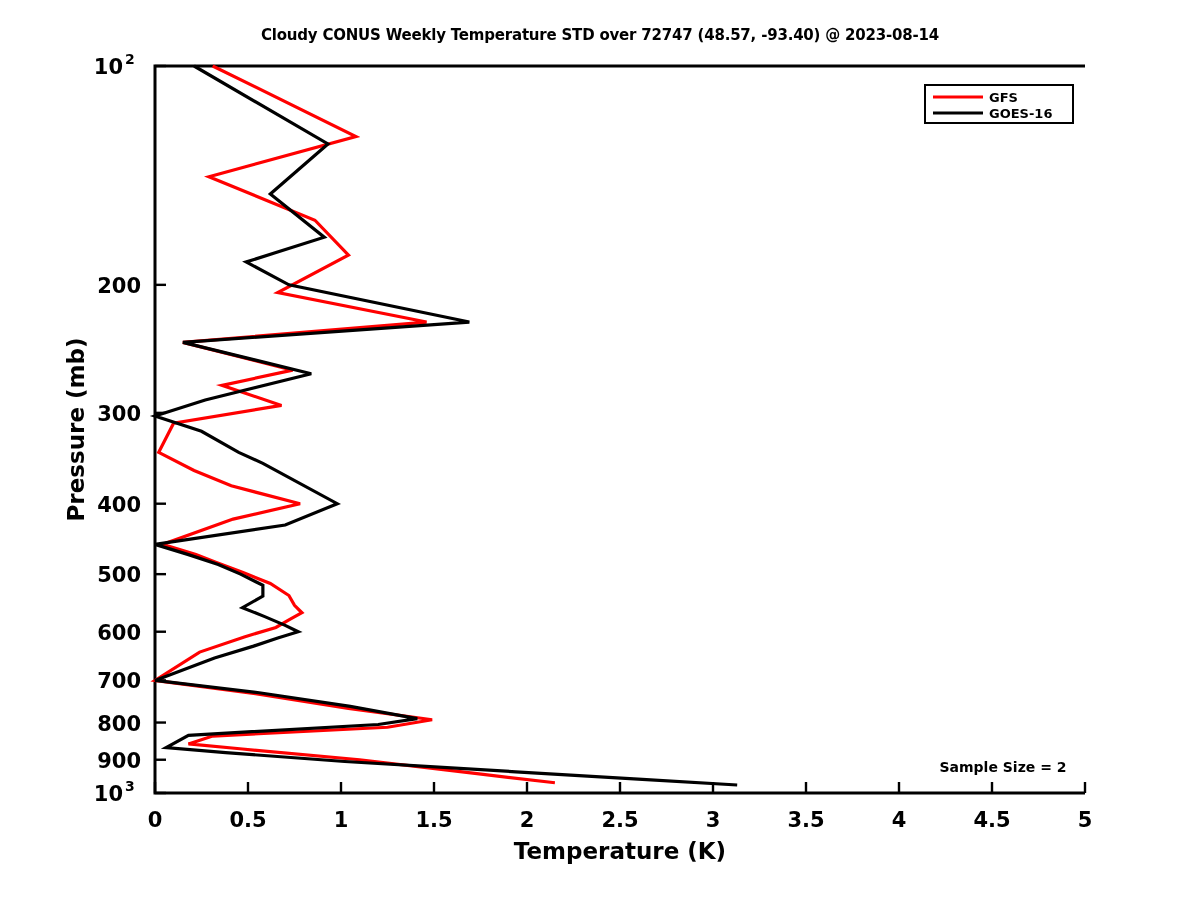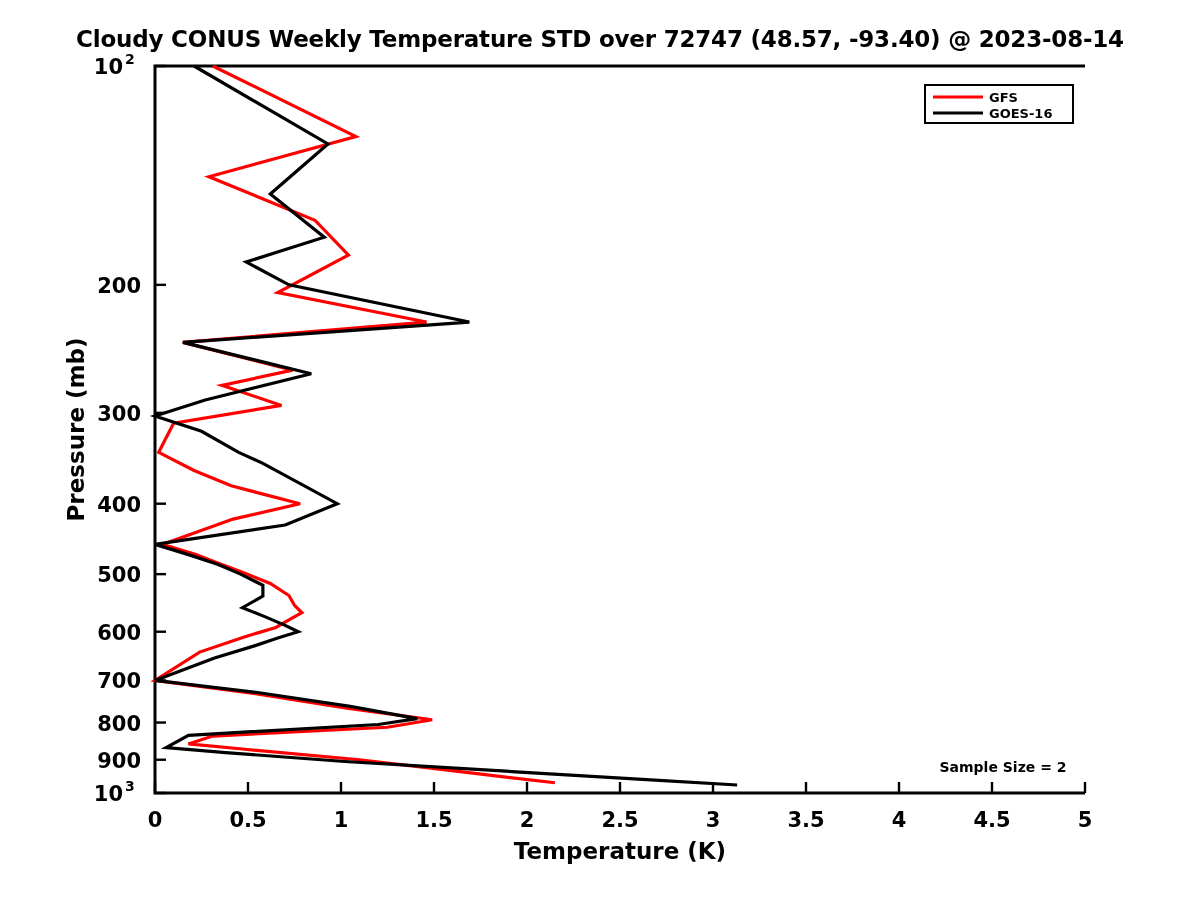--- a/index.html
+++ b/index.html
@@ -14,21 +14,21 @@
     background: #ffffff;
     font-family: "DejaVu Sans", sans-serif;
     overflow: hidden;
   }
   #chart-title {
     position: absolute;
     left: 0;
     top: 26px;
     width: 1200px;
     text-align: center;
-    font-size: 23px;
+    font-size: 15px;
     font-weight: bold;
     color: #000000;
     letter-spacing: -0.2px;
     white-space: nowrap;
   }
   #plot-svg {
     position: absolute;
     left: 0;
     top: 0;
   }

